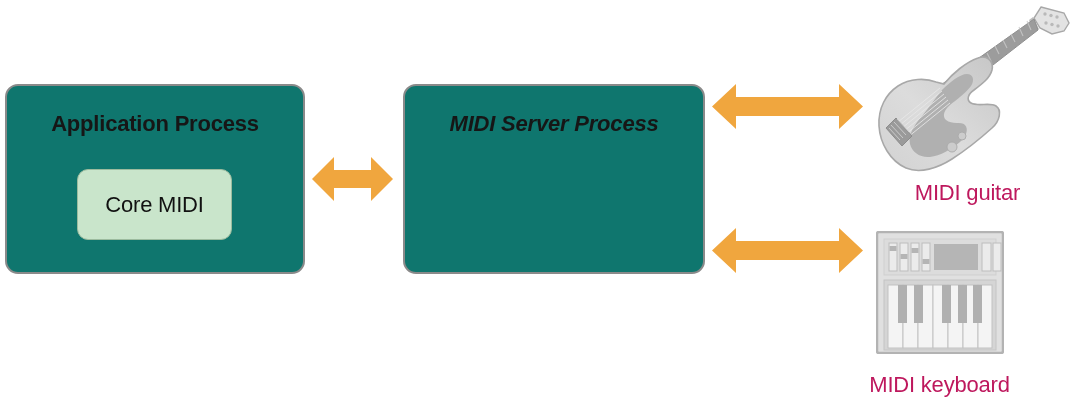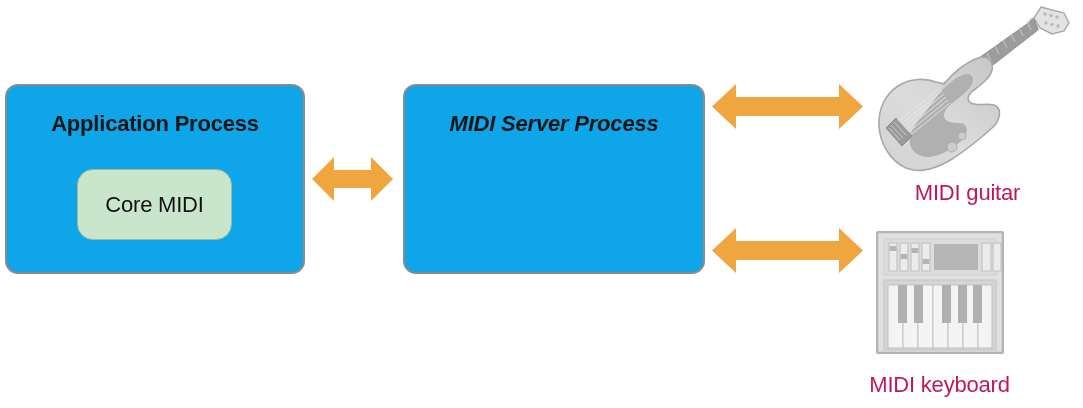--- a/index.html
+++ b/index.html
@@ -18,41 +18,41 @@
     background: #ffffff;
     overflow: hidden;
   }
 
   
   .process-box {
     position: absolute;
     box-sizing: border-box;
     border: 2.5px solid #8a8a8a;
     border-radius: 13px;
-    background: #0ea5e9;
+    background: #0f766e;
   }
   .process-title {
     position: absolute;
     left: 0;
     right: 0;
     text-align: center;
     font-size: 22px;
     font-weight: bold;
     color: #161616;
     letter-spacing: -0.2px;
     white-space: nowrap;
   }
 
   
   .module-box {
     position: absolute;
     box-sizing: border-box;
     background: #c9e5cb;
     border: 1.5px solid #9cbb9e;
-    border-radius: 16px;
+    border-radius: 11px;
     display: flex;
     align-items: center;
     justify-content: center;
   }
   .module-label {
     font-size: 22px;
     color: #111111;
     white-space: nowrap;
     letter-spacing: -0.2px;
   }

